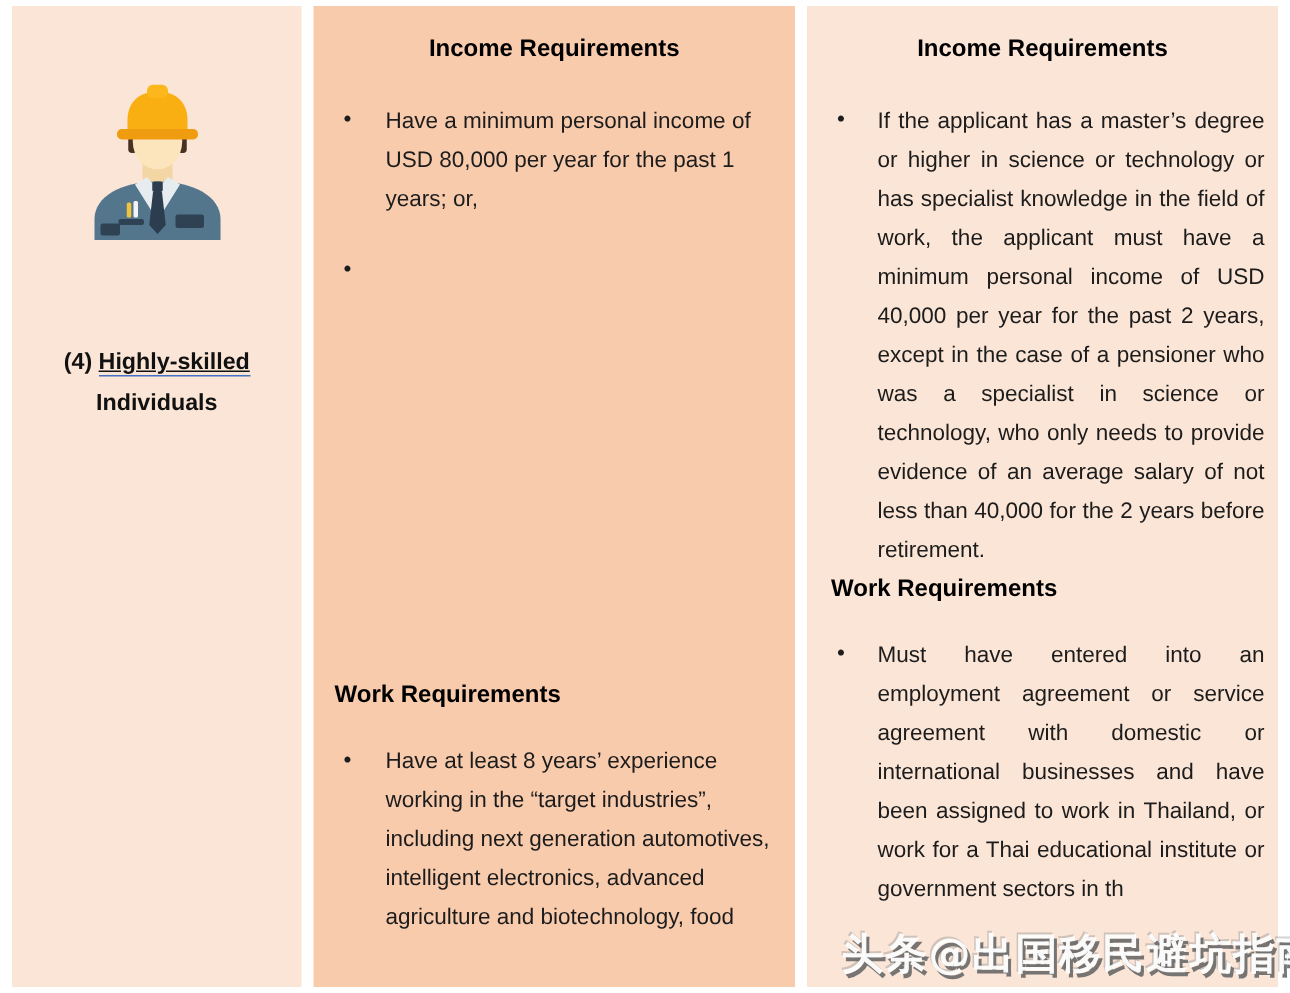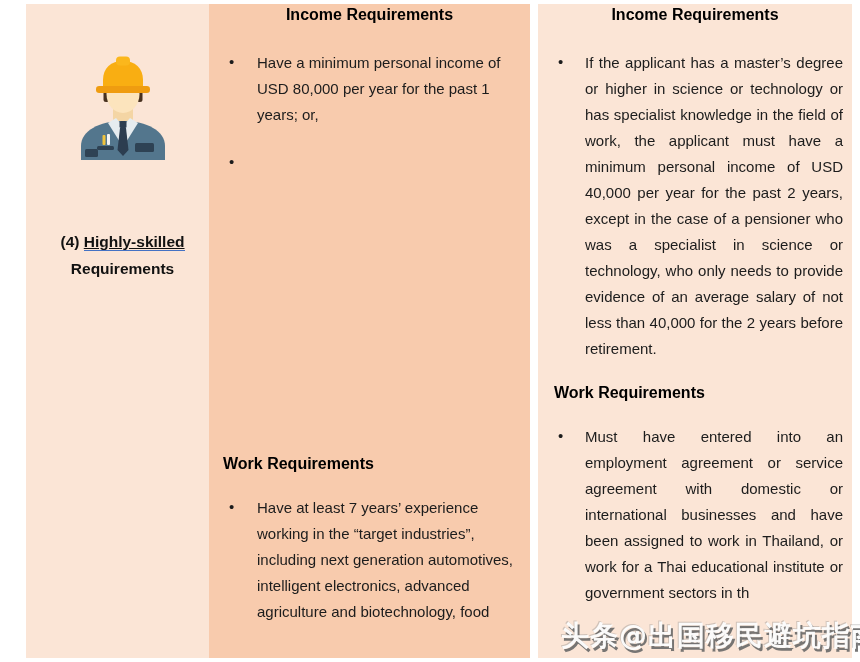--- a/index.html
+++ b/index.html
@@ -3,42 +3,42 @@
 <meta charset="utf-8">
 <style>
   * { margin:0; padding:0; box-sizing:border-box; }
   html,body { background:#ffffff; }
   body { font-family:"Liberation Sans", sans-serif; }
   .page {
     position:relative; width:860px; height:662px;
     background:#ffffff; overflow:hidden;
   }
   .col { position:absolute; top:4px; height:654px; overflow:hidden; }
-  .col-left  { left:8px;   width:193px; background:#FBE5D6;margin-left:18px; }
+  .col-left  { left:8px;   width:193px; background:#FBE5D6; }
   .col-mid   { left:209px; width:321px; background:#F8CBAD; }
   .col-right { left:538px; width:314px; background:#FBE5D6; }
 
   
   .avatar-wrap { margin-top:46px; text-align:center; }
   .cat-label {
     position:absolute; top:224px; left:0; right:0;
     text-align:center; font-weight:700; font-size:15.5px;
     color:#111111; line-height:27px;
   }
   .u-link {
     text-decoration:underline;
     text-decoration-color:#111111;
     border-bottom:1.5px solid #4472C4;
     padding-bottom:0px;
   }
 
   
   .sec-hdr { font-weight:700; font-size:16px; color:#000000; line-height:22px; }
   .center { text-align:center; }
-  .hdr-top { padding-top:0; }
+  .hdr-top { padding-top:18px; }
   .bullet { position:relative; padding-left:48px; color:#1C1C1C; font-size:15px; line-height:26px; }
   .bullet .dot { position:absolute; left:20px; top:-1px; font-size:15px; color:#1C1C1C; }
   .col-mid  .bullet { padding-right:12px; }
   .col-right .bullet { padding-left:47px; padding-right:9px; }
   .col-right .bullet .btext { text-align:justify; }
   .income-list { margin-top:24px; }
   .income-list .bullet { margin-bottom:22px; }
   .work-sec { position:absolute; left:0; right:0; }
   .col-mid  .work-sec { top:449px; }
   .col-right .work-sec { top:378px; }
@@ -86,40 +86,40 @@
         <rect x="23.5" y="85" width="3" height="10" rx="1" fill="#F0C33C"></rect>
         <rect x="28" y="84" width="3" height="11" rx="1" fill="#F4F4F4"></rect>
 
         <rect x="18" y="96" width="17" height="4" rx="1.5" fill="#2E4254"></rect>
         <rect x="56" y="93" width="19" height="9" rx="1.5" fill="#2E4254"></rect>
         <rect x="6" y="99" width="13" height="8" rx="1.5" fill="#2E4254"></rect>
       </svg>
     </div>
     <div class="cat-label">
       <div><span>(4) </span><span class="u-link">Highly-skilled</span></div>
-      <div>Requirements</div>
+      <div>Individuals</div>
     </div>
   </div>
 
   <div class="col col-mid">
     <div class="sec-hdr center hdr-top">Income Requirements</div>
     <div class="income-list">
       <div class="bullet">
         <span class="dot">•</span>
         <div class="btext">Have a minimum personal income of USD 80,000 per year for the past 1 years; or,</div>
       </div>
       <div class="bullet">
         <span class="dot">•</span>
       </div>
     </div>
     <div class="work-sec">
       <div class="sec-hdr">Work Requirements</div>
       <div class="bullet">
         <span class="dot">•</span>
-        <div class="btext">Have at least 7 years’ experience working in the “target industries”, including next generation automotives, intelligent electronics, advanced agriculture and biotechnology, food</div>
+        <div class="btext">Have at least 8 years’ experience working in the “target industries”, including next generation automotives, intelligent electronics, advanced agriculture and biotechnology, food</div>
       </div>
     </div>
   </div>
 
   <div class="col col-right">
     <div class="sec-hdr center hdr-top">Income Requirements</div>
     <div class="income-list">
       <div class="bullet">
         <span class="dot">•</span>
         <div class="btext">If the applicant has a master’s degree or higher in science or technology or has specialist knowledge in the field of work, the applicant must have a minimum personal income of USD 40,000 per year for the past 2 years, except in the case of a pensioner who was a specialist in science or technology, who only needs to provide evidence of an average salary of not less than 40,000 for the 2 years before retirement.</div>

